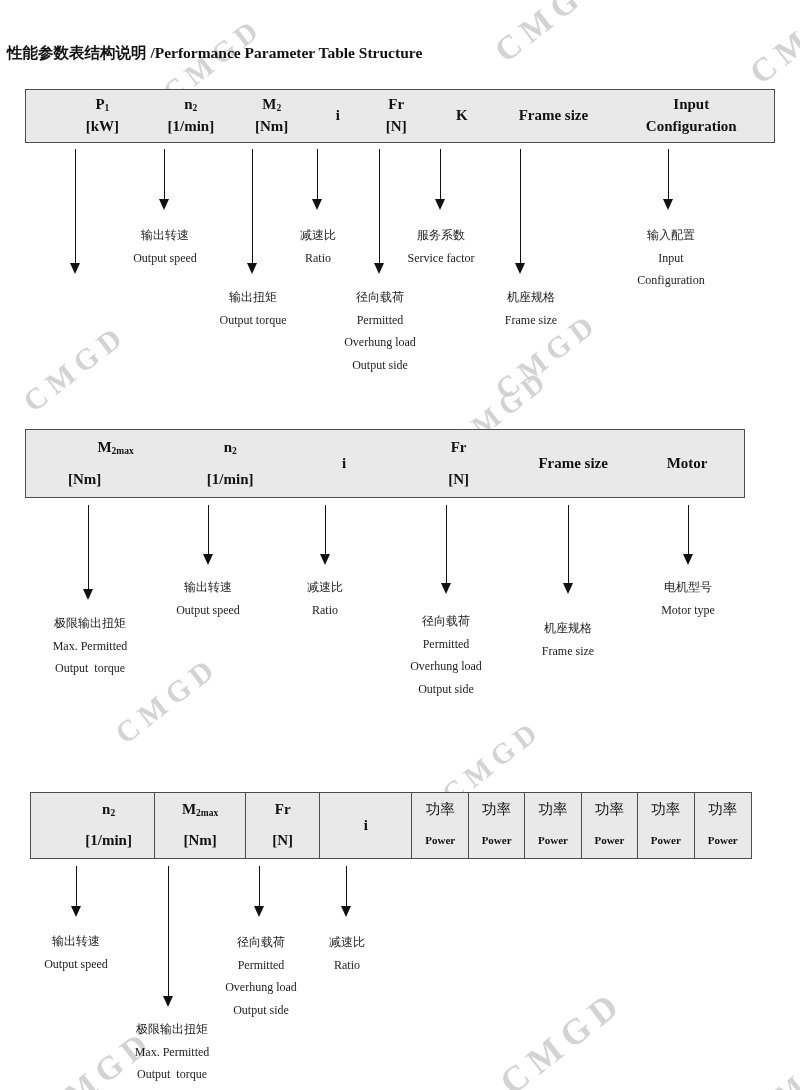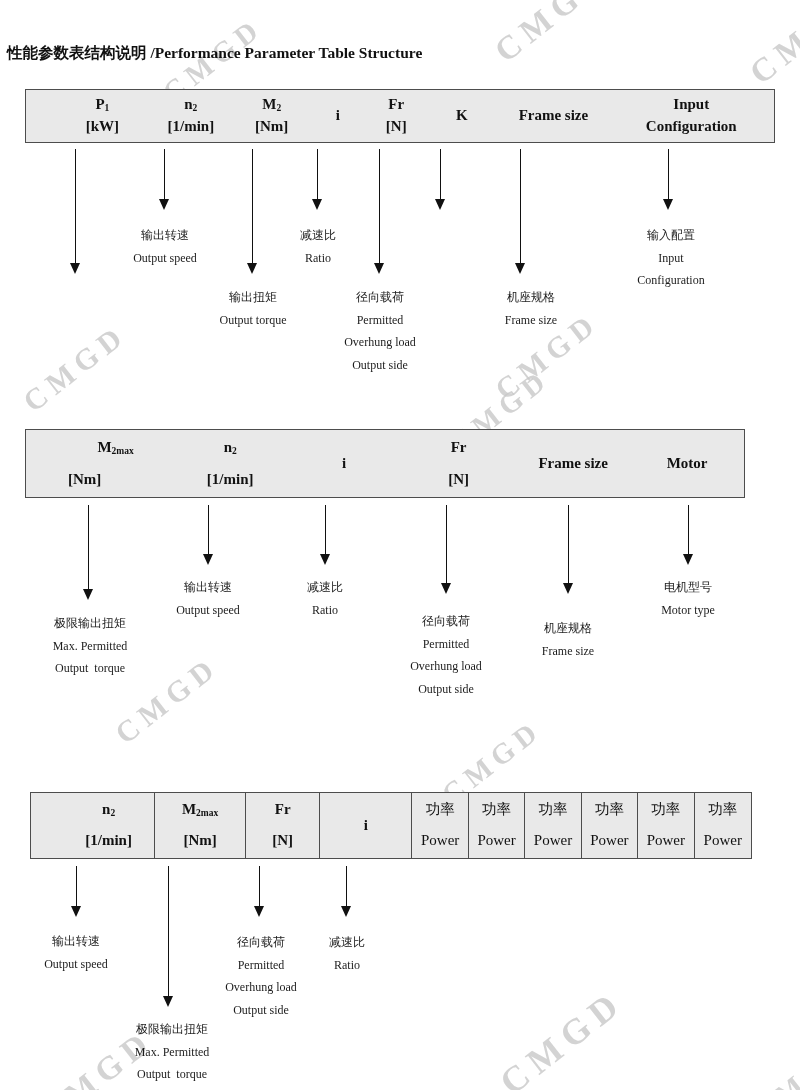--- a/index.html
+++ b/index.html
@@ -31,21 +31,21 @@
   }
   .t2 .cell{padding:9px 0 9px 0;}
   .t3 .cell{padding:8px 0 9px 0;border-right:1px solid var(--table-border);}
   .t3 .cell:last-child{border-right:none;}
   .cell.single{justify-content:center;}
   .cl1{font-size:15px;font-weight:bold;line-height:17px;white-space:nowrap;}
   .cl1 sub{font-size:9.5px;font-weight:bold;vertical-align:-2px;letter-spacing:0;}
   .cl2{font-size:15px;font-weight:bold;line-height:17px;white-space:nowrap;}
   .cl2.shift-l{transform:translateX(-31px);}
   .pcn{font-size:14.5px;line-height:17px;white-space:nowrap;}
-  .pen{font-size:15px;font-weight:normal;line-height:17px;white-space:nowrap;}
+  .pen{font-size:11px;font-weight:bold;line-height:17px;white-space:nowrap;}
   
   .arr{position:absolute;width:0;border-left:1.3px solid var(--ink);}
   .arr .ah{
     position:absolute;left:-5.7px;bottom:-10px;width:0;height:0;
     border:5px solid transparent;border-top:11px solid var(--ink);
   }
   
   .ann{position:absolute;transform:translateX(-50%);text-align:center;}
   .ann .ln{font-size:12px;line-height:22.5px;white-space:pre;color:#1c1c1c;}
 </style>
@@ -127,20 +127,24 @@
     </div>
 
   <div class="ann" style="left:165px;top:224px">
     <div class="ln">输出转速</div>
     <div class="ln">Output speed</div>
   </div>
   <div class="ann" style="left:318px;top:224px">
     <div class="ln">减速比</div>
     <div class="ln">Ratio</div>
   </div>
+  <div class="ann" style="left:441px;top:224px">
+    <div class="ln">服务系数</div>
+    <div class="ln">Service factor</div>
+  </div>
   <div class="ann" style="left:671px;top:224px">
     <div class="ln">输入配置</div>
     <div class="ln">Input</div>
     <div class="ln">Configuration</div>
   </div>
   <div class="ann" style="left:253px;top:286px">
     <div class="ln">输出扭矩</div>
     <div class="ln">Output torque</div>
   </div>
   <div class="ann" style="left:380px;top:286px">

